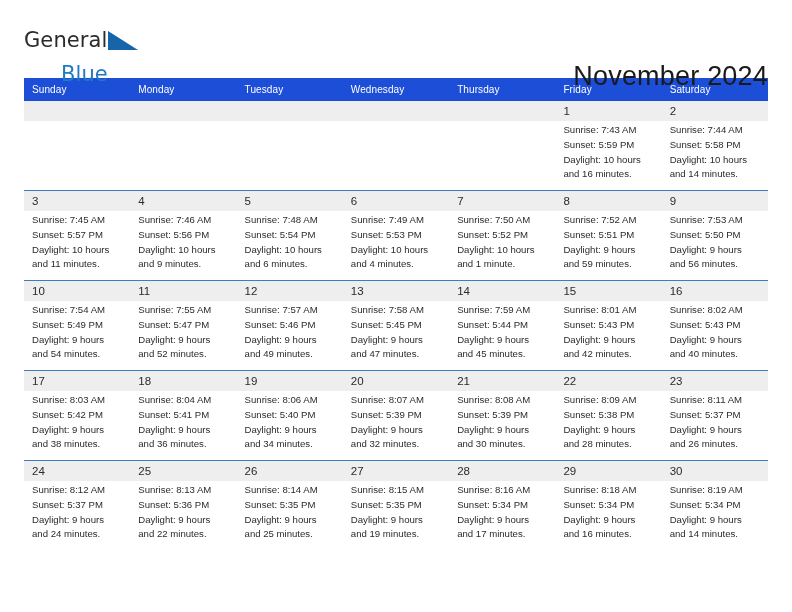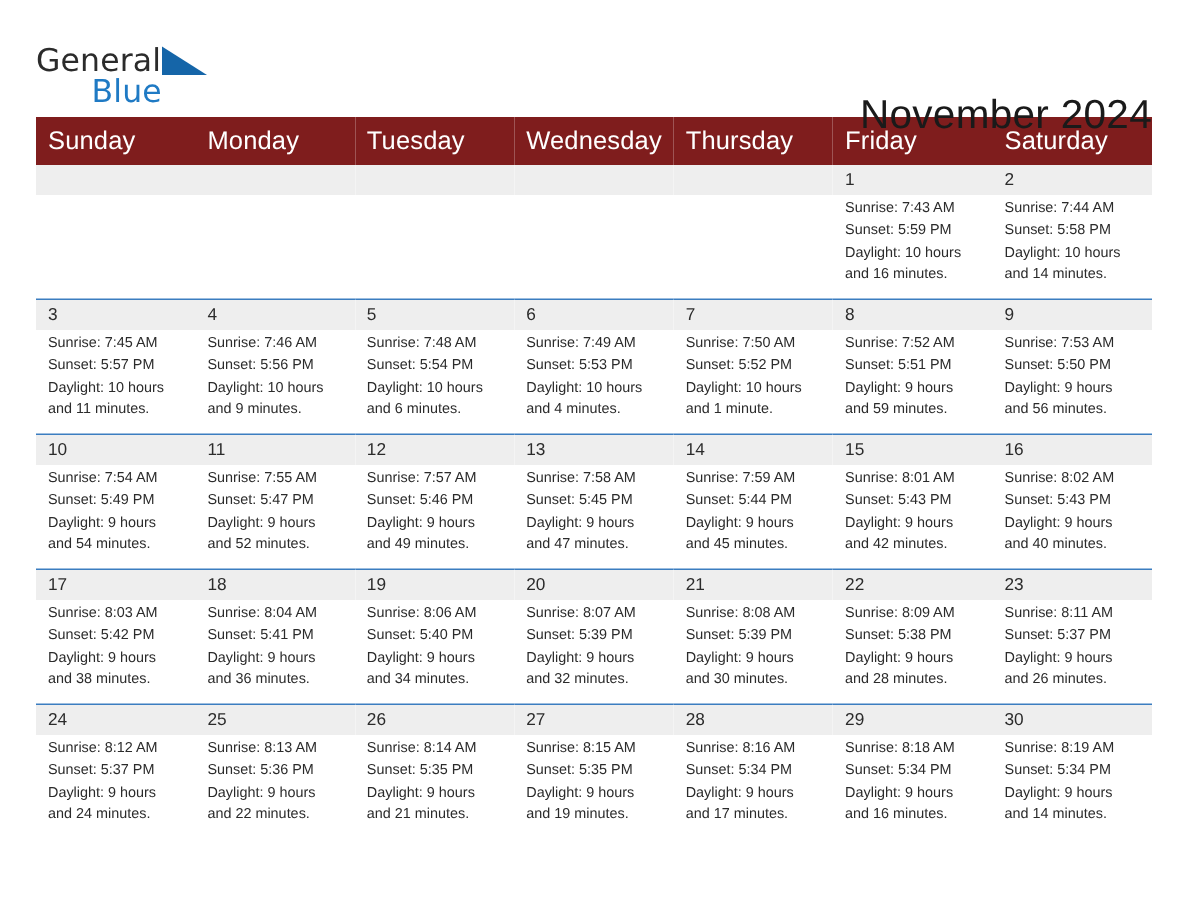--- a/index.html
+++ b/index.html
@@ -42,21 +42,21 @@
     left: 0;
     top: 2px;
     font-size: 21px;
     letter-spacing: .1px;
     color: #2b2b2b;
     font-family: "DejaVu Sans", sans-serif;
   }
   .logo-blue {
     position: absolute;
     left: 37px;
-    top: 23px;
+    top: 36px;
     font-size: 21px;
     letter-spacing: .1px;
     color: #1f7ac4;
     font-family: "DejaVu Sans", sans-serif;
   }
   .logo-triangle {
     position: absolute;
     left: 84px;
     top: 5px;
     width: 0;
@@ -84,24 +84,24 @@
     letter-spacing: .1px;
   }
 
   
   .calendar {
     width: 744px;
     border-collapse: collapse;
     table-layout: fixed;
   }
   .calendar th {
-    background: #7f1d1d;
+    background: #1d4ed8;
     color: #ffffff;
     font-weight: normal;
-    font-size: 17px;
+    font-size: 10px;
     text-align: left;
     padding: 6px 0 6px 8px;
     height: 21px;
     box-sizing: border-box;
     letter-spacing: .1px;
   }
   .calendar td {
     vertical-align: top;
     padding: 0;
     width: 106.28px;
@@ -416,21 +416,21 @@
               <div>Daylight: 9 hours</div>
               <div>and 22 minutes.</div>
             </div>
           </td>
           <td>
             <div class="daynum">26</div>
             <div class="cellbody">
               <div>Sunrise: 8:14 AM</div>
               <div>Sunset: 5:35 PM</div>
               <div>Daylight: 9 hours</div>
-              <div>and 21 minutes.</div>
+              <div>and 25 minutes.</div>
             </div>
           </td>
           <td>
             <div class="daynum">27</div>
             <div class="cellbody">
               <div>Sunrise: 8:15 AM</div>
               <div>Sunset: 5:35 PM</div>
               <div>Daylight: 9 hours</div>
               <div>and 19 minutes.</div>
             </div>

